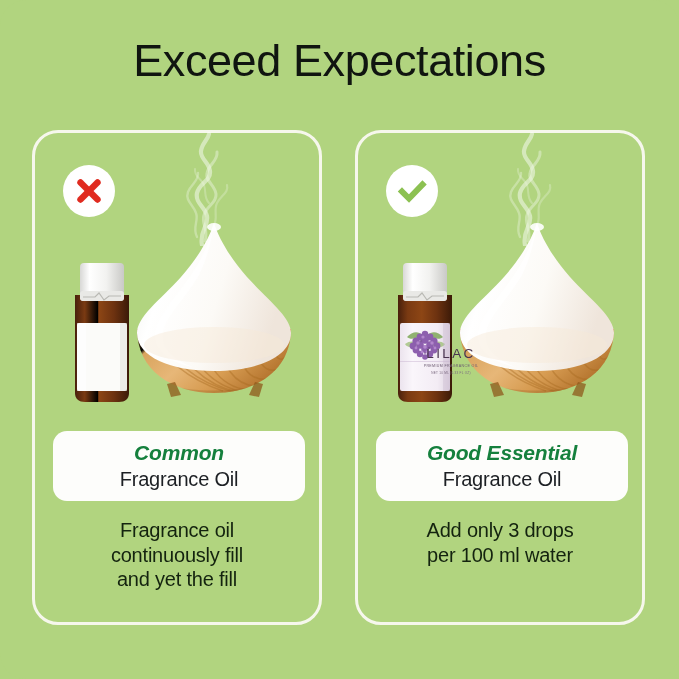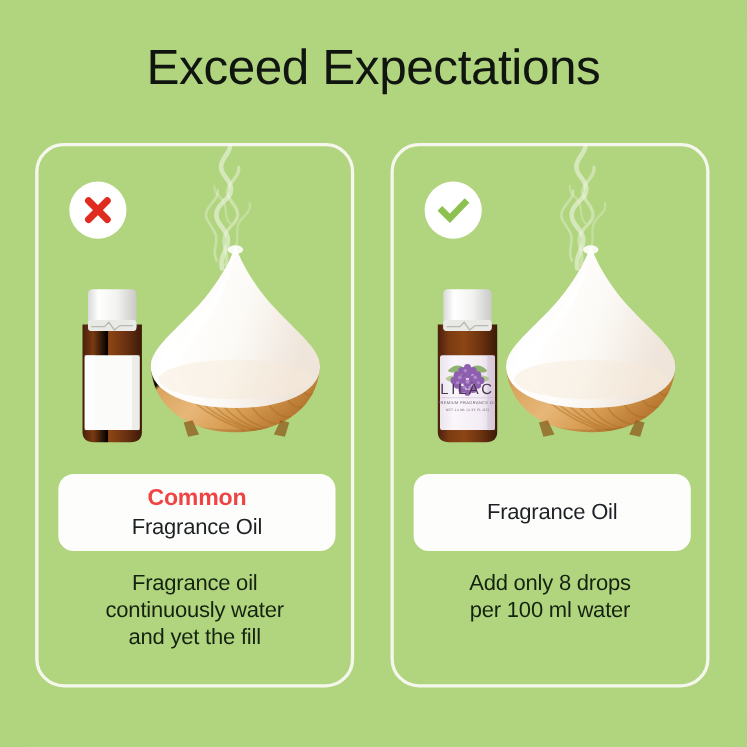--- a/index.html
+++ b/index.html
@@ -106,20 +106,21 @@
     z-index: 4;
   }
 
   
   .bottle-label-text {
     position: absolute;
     z-index: 5;
     text-align: center;
     color: #3a2d3f;
     pointer-events: none;
+    margin-left: 26px;
   }
   .lilac-name {
     left: 38px;
     top: 213px;
     width: 58px;
     font-size: 13.5px;
     letter-spacing: 2.4px;
     font-weight: 400;
     color: #4a3550;
   }
@@ -151,23 +152,24 @@
     border-radius: 14px;
     display: flex;
     flex-direction: column;
     align-items: center;
     justify-content: center;
     z-index: 5;
   }
   .nameplate .brand {
     font-size: 21px;
     font-weight: 700;
-    color: #ef4444;
+    color: #15803d;
     line-height: 26px;
     letter-spacing: -0.2px;
+    font-style: italic;
   }
   .nameplate .kind {
     font-size: 20px;
     font-weight: 400;
     color: #1d2024;
     line-height: 26px;
     letter-spacing: -0.2px;
   }
 
   
@@ -292,21 +294,21 @@
       </svg>
     </div>
 
     <div class="nameplate">
       <div class="brand">Common</div>
       <div class="kind">Fragrance Oil</div>
     </div>
 
     <div class="desc">
       <div>Fragrance oil</div>
-      <div>continuously water</div>
+      <div>continuously fill</div>
       <div>and yet the fill</div>
     </div>
   </div>
 
   <div class="card card-right">
 
     <div class="badge">
       <svg width="32" height="32" viewBox="0 0 32 32">
         <polyline points="6,16.5 13,23.5 26.5,9.5" fill="none" stroke="#8cc152" stroke-width="6" stroke-linecap="square" stroke-linejoin="miter"></polyline>
       </svg>
@@ -440,22 +442,23 @@
         <rect x="6" y="100" width="50" height="1" fill="#c9b6d2" opacity=".5"></rect>
         <rect x="49" y="62" width="7" height="68" fill="#c5b4ca" opacity=".35"></rect>
       </svg>
 
       <div class="bottle-label-text lilac-name">LILAC</div>
       <div class="bottle-label-text lilac-sub1">PREMIUM FRAGRANCE OIL</div>
       <div class="bottle-label-text lilac-sub2">NET 10 ML (0.33 FL OZ)</div>
     </div>
 
     <div class="nameplate">
+      <div class="brand">Good Essential</div>
       <div class="kind">Fragrance Oil</div>
     </div>
 
     <div class="desc">
-      <div>Add only 8 drops</div>
+      <div>Add only 3 drops</div>
       <div>per 100 ml water</div>
     </div>
   </div>
 
 </div>
 
 </body></html>

